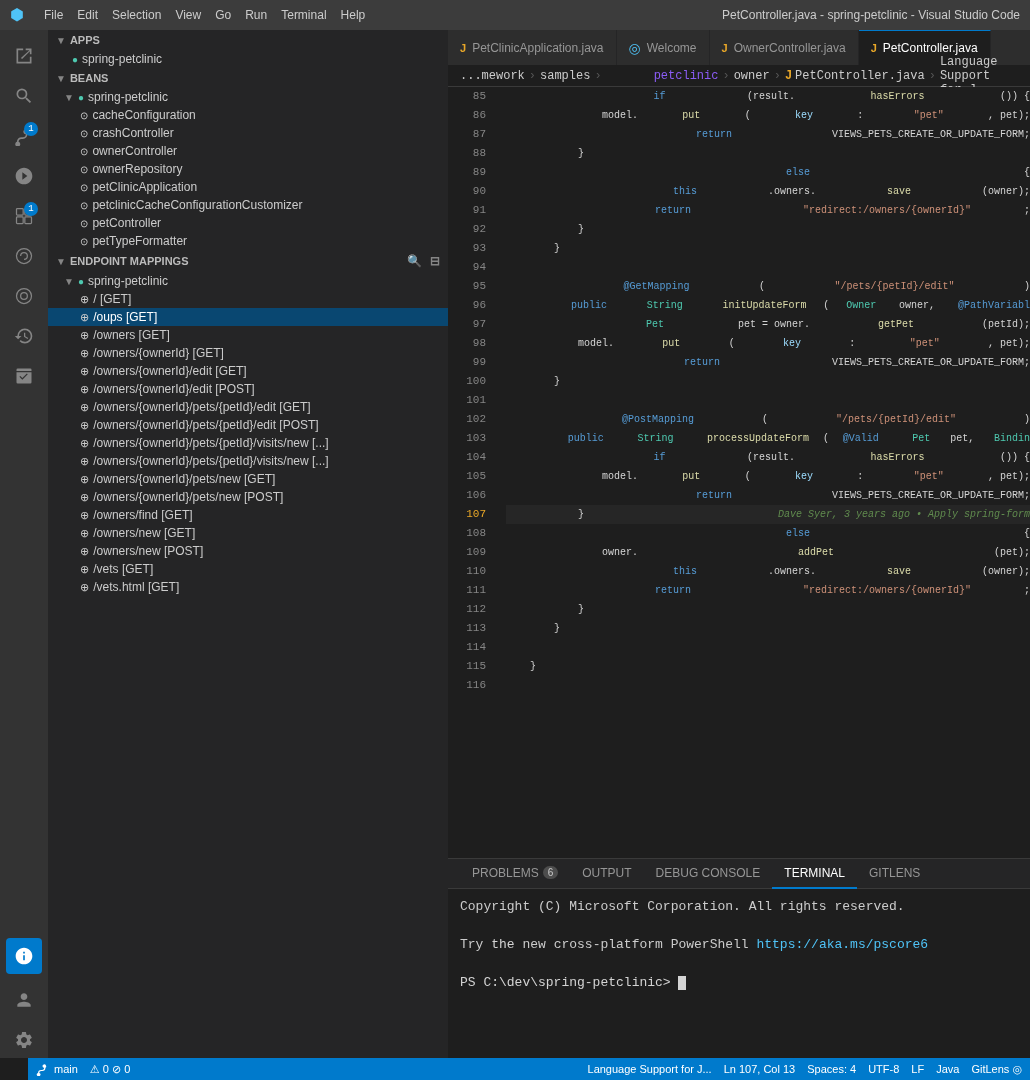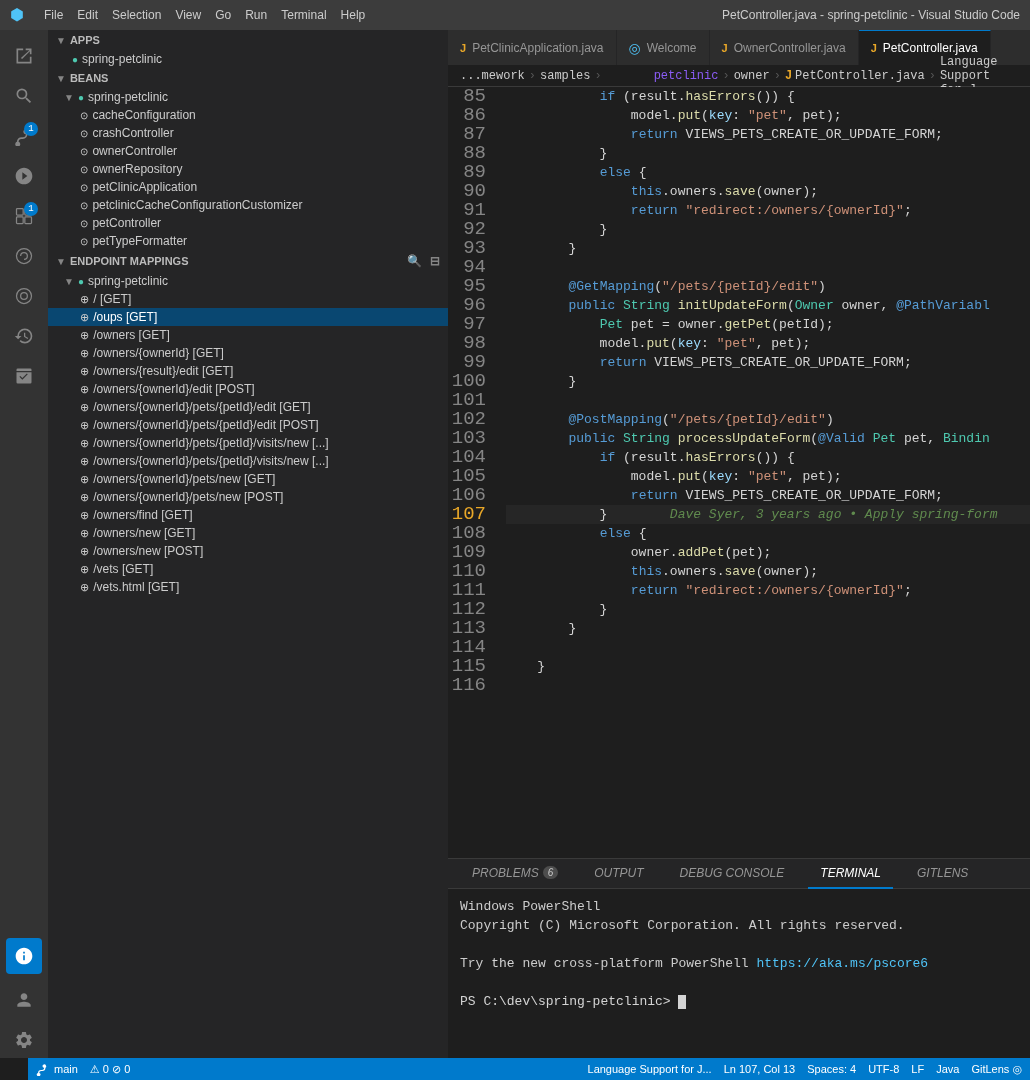--- a/index.html
+++ b/index.html
@@ -221,21 +221,21 @@
     }
     .code-container {
       display: flex;
       height: 100%;
       overflow: hidden;
     }
     .line-numbers {
       width: 50px;
       background: #1e1e1e;
       color: #858585;
-      font-size: 19px;
+      font-size: 11px;
       text-align: right;
       padding-right: 12px;
       padding-top: 0;
       flex-shrink: 0;
       user-select: none;
       line-height: 19px;
     }
     .line-number { height: 19px; display: flex; align-items: center; justify-content: flex-end; }
     .line-number.has-icon { color: #e8a728; }
 
@@ -243,21 +243,22 @@
       flex: 1;
       padding-left: 8px;
       overflow: hidden;
       line-height: 19px;
     }
     .code-line {
       height: 19px;
       display: flex;
       align-items: center;
       white-space: pre;
-      font-size: 13px;
+      font-size: 10px;
+      justify-content: space-between;
     }
     .code-line.highlighted { background: rgba(255,255,255,0.04); }
 
     
     .kw { color: #569cd6; }
     .str { color: #ce9178; }
     .fn { color: #dcdcaa; }
     .cls { color: #4ec9b0; }
     .ann { color: #569cd6; }
     .cmt { color: #608b4e; font-style: italic; }
@@ -272,22 +273,21 @@
       flex-direction: column;
       flex-shrink: 0;
     }
     .panel-tabs {
       display: flex;
       align-items: center;
       background: #252526;
       height: 30px;
       border-bottom: 1px solid #3a3a3a;
       padding: 0 12px;
-      gap: 12px;
-      font-style: italic;
+      gap: 0;
     }
     .panel-tab {
       padding: 0 12px;
       height: 30px;
       display: flex;
       align-items: center;
       font-size: 12px;
       font-family: -apple-system, sans-serif;
       color: #969696;
       cursor: pointer;
@@ -540,21 +540,21 @@
         <span>/owners [GET]</span>
       </div>
       <div class="tree-item">
         <span class="indent" style="width:24px"></span>
         <span class="item-icon" style="color:#cccccc; font-size:11px;">⊕</span>
         <span>/owners/{ownerId} [GET]</span>
       </div>
       <div class="tree-item">
         <span class="indent" style="width:24px"></span>
         <span class="item-icon" style="color:#cccccc; font-size:11px;">⊕</span>
-        <span>/owners/{result}/edit [GET]</span>
+        <span>/owners/{ownerId}/edit [GET]</span>
       </div>
       <div class="tree-item">
         <span class="indent" style="width:24px"></span>
         <span class="item-icon" style="color:#cccccc; font-size:11px;">⊕</span>
         <span>/owners/{ownerId}/edit [POST]</span>
       </div>
       <div class="tree-item">
         <span class="indent" style="width:24px"></span>
         <span class="item-icon" style="color:#cccccc; font-size:11px;">⊕</span>
         <span>/owners/{ownerId}/pets/{petId}/edit [GET]</span>
@@ -825,21 +825,20 @@
           <span>DEBUG CONSOLE</span>
         </div>
         <div class="panel-tab active">
           <span>TERMINAL</span>
         </div>
         <div class="panel-tab">
           <span>GITLENS</span>
         </div>
       </div>
       <div class="panel-content">
-        <div>Windows PowerShell</div>
         <div>Copyright (C) Microsoft Corporation. All rights reserved.</div>
         <div>&nbsp;</div>
         <div>
           <span>Try </span><span style="color:#d4d4d4">the</span><span> new cross-platform PowerShell </span><a href="#">https://aka.ms/pscore6</a>
         </div>
         <div>&nbsp;</div>
         <div>
           <span class="terminal-prompt">PS C:\dev\spring-petclinic&gt; </span>
           <span class="terminal-cursor"></span>
         </div>

